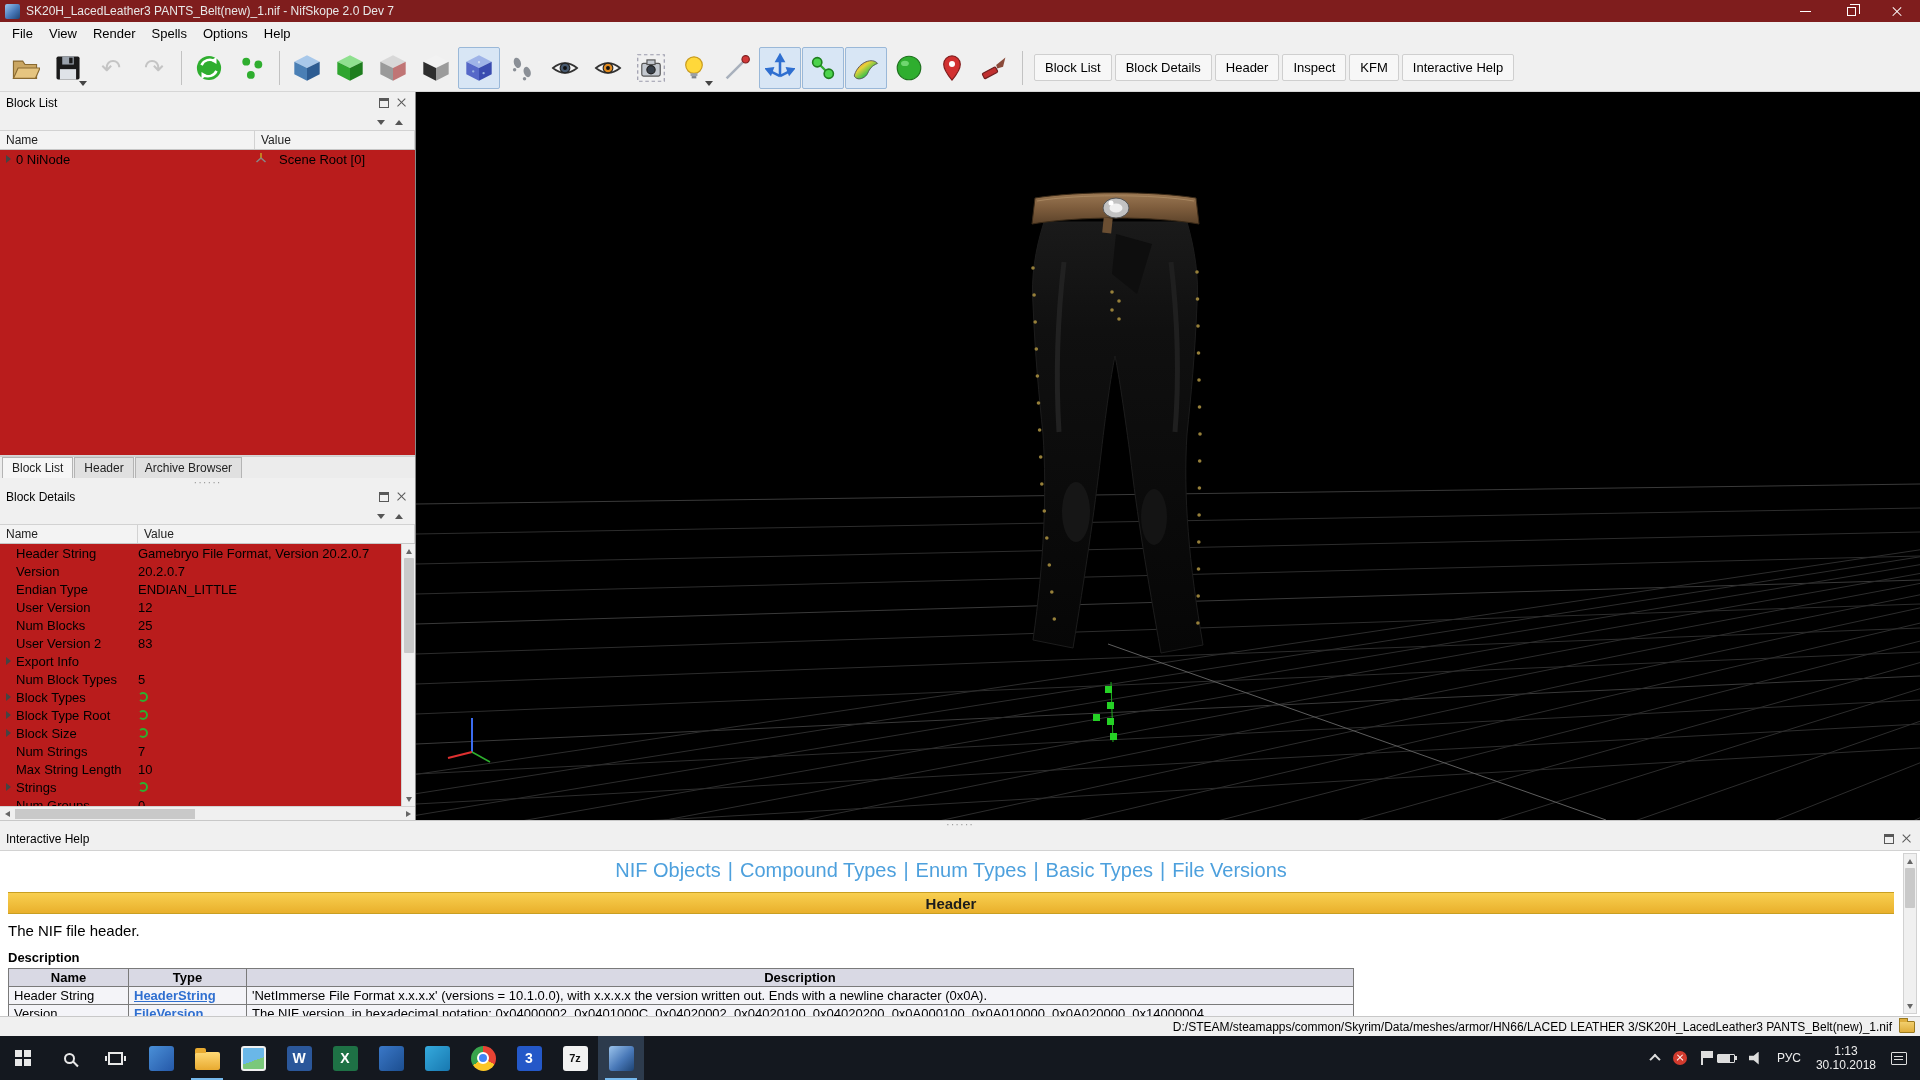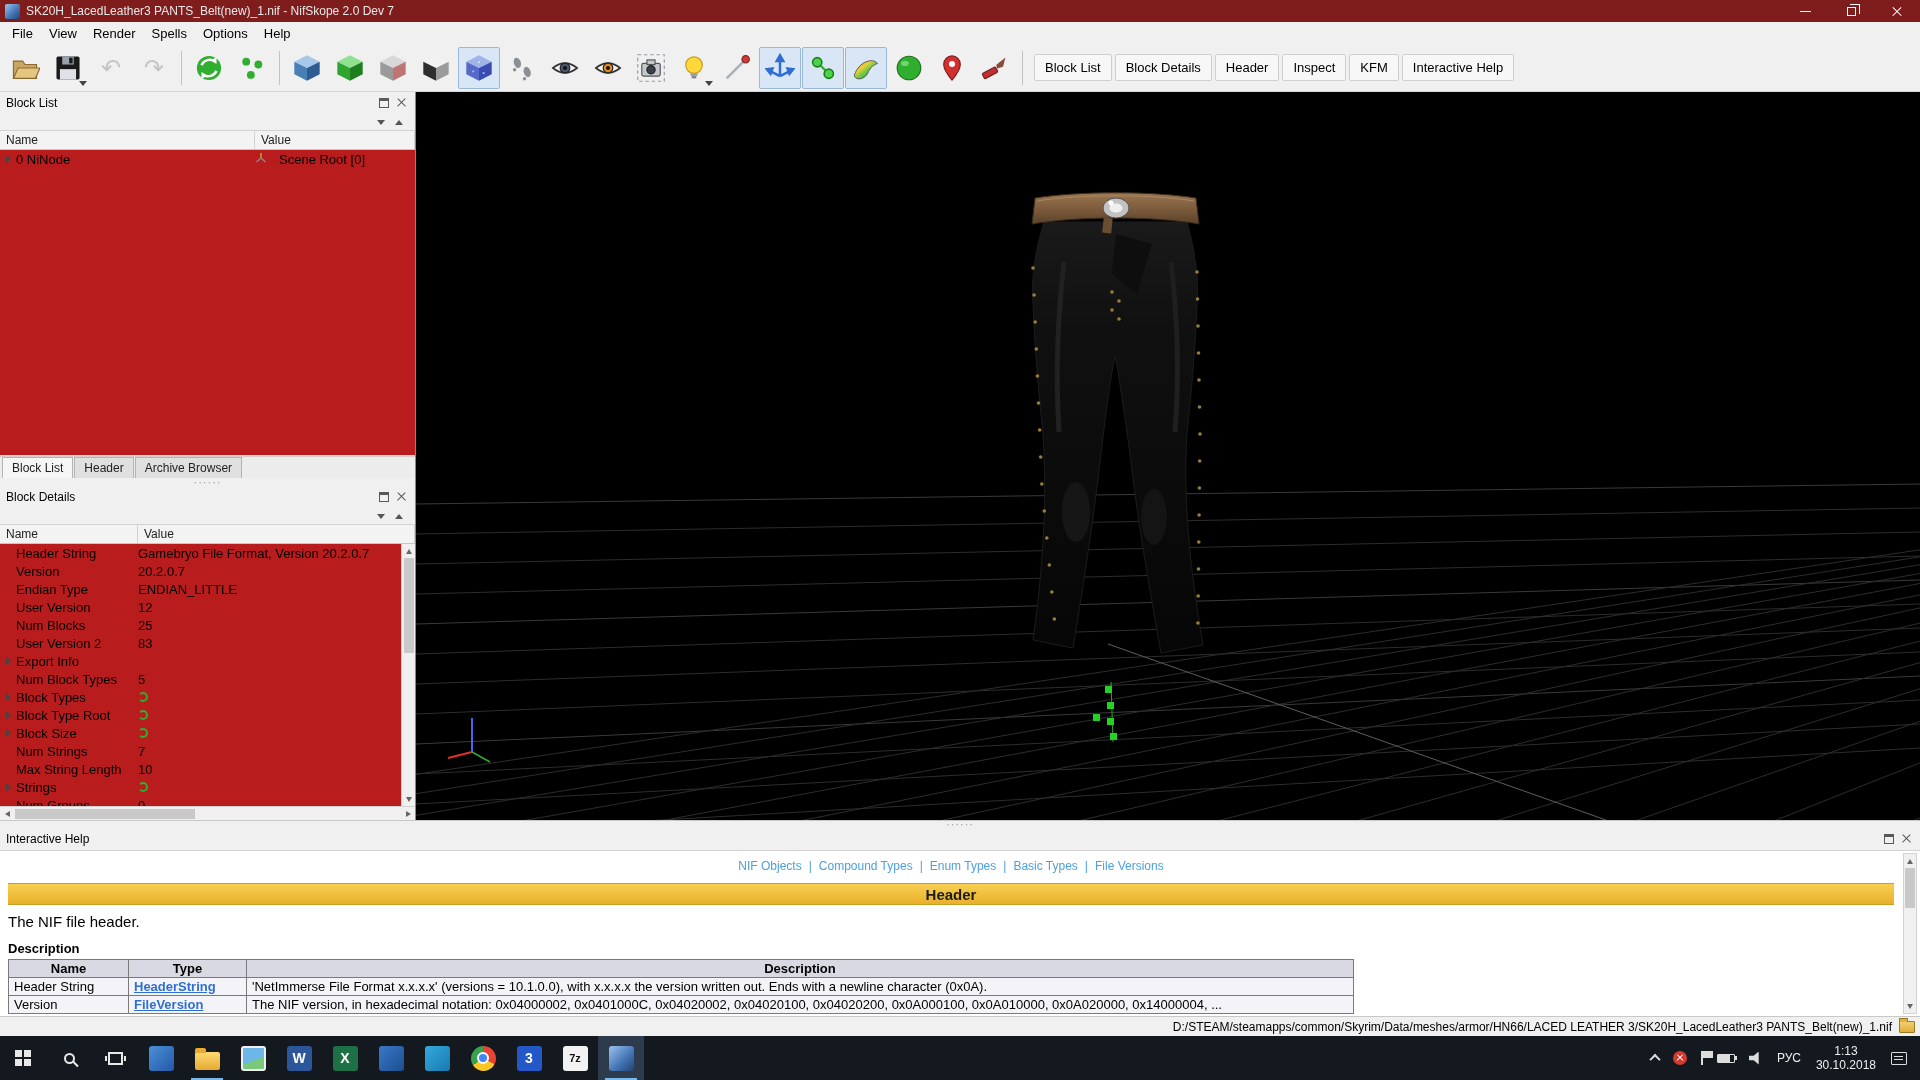--- a/index.html
+++ b/index.html
@@ -86,21 +86,21 @@
 
   .viewport{flex:1;position:relative;background:#000;overflow:hidden}
   .viewport svg{position:absolute;inset:0;width:100%;height:100%}
 
   .splitter-h{height:8px;flex:none;background:#f0f0f0;border-top:1px solid #c8c8c8;display:flex;align-items:center;justify-content:center}
   .splitter-h::after{content:"······";color:#9a9a9a;font-size:11px;letter-spacing:1px;line-height:5px}
 
   
   .help-panel{height:188px;flex:none;background:#f0f0f0;display:flex;flex-direction:column;overflow:hidden}
   .help-content{flex:1;background:#fff;border-top:1px solid #d2d2d2;position:relative;overflow:hidden;padding:4px 26px 0 8px}
-  .help-links{text-align:center;font-size:12px;color:#4da0dd;margin:4px 0 10px}
+  .help-links{text-align:center;font-size:20px;color:#4da0dd;margin:4px 0 10px}
   .help-link{margin:0 7px}
   .link-sep{color:#4da0dd}
   .help-gold{height:22px;background:linear-gradient(#f8cf50,#e9b02c);border-top:1px solid #c99f22;border-bottom:1px solid #c99f22;text-align:center;font-weight:bold;font-size:15px;line-height:21px;color:#1c1c1c}
   .help-desc{font-size:15px;margin:8px 0 11px}
   .help-attrs{font-size:13px;font-weight:bold;margin-bottom:3px}
   .help-table{border-collapse:collapse;font-size:13px;width:1346px;table-layout:fixed}
   .help-table th,.help-table td{border:1px solid #7a7a7a;padding:1px 5px;overflow:hidden;white-space:nowrap;text-align:left}
   .help-table th{background:#d9d9e4;text-align:center;font-weight:bold}
   .help-table td{background:#f4f4f8}
   .type-link{color:#2f6fd0;font-weight:bold;text-decoration:underline}

